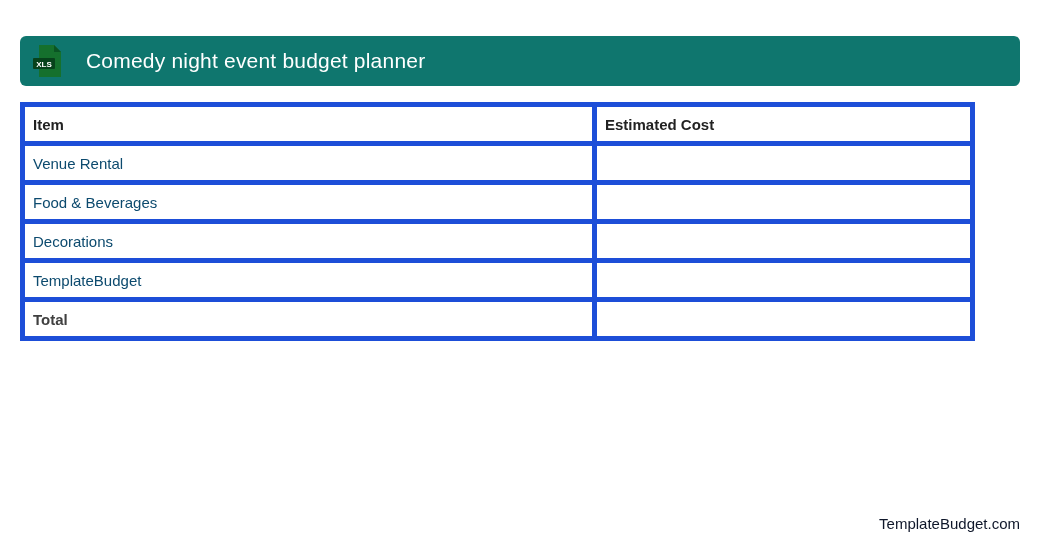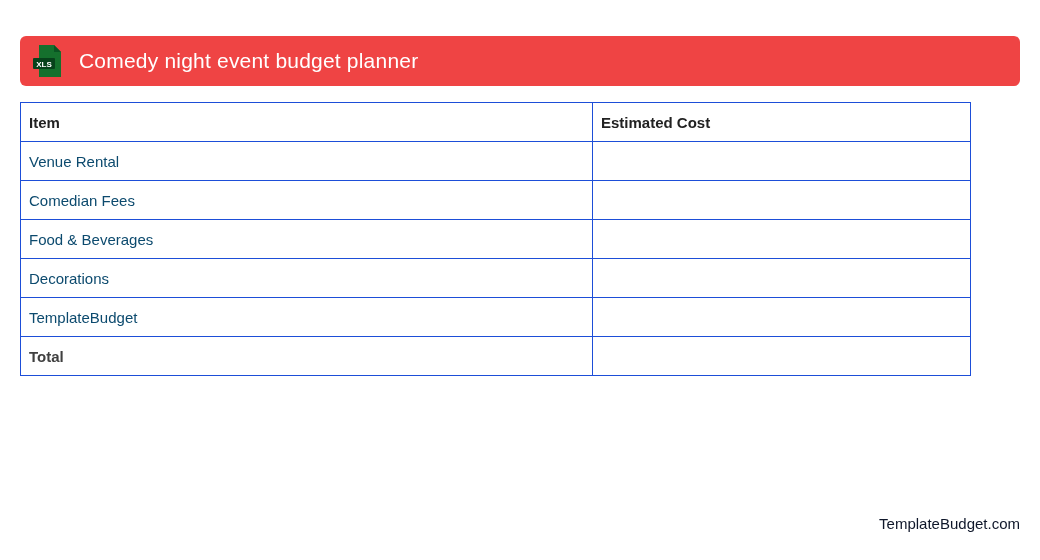--- a/index.html
+++ b/index.html
@@ -16,51 +16,51 @@
     height: 560px;
     position: relative;
     box-sizing: border-box;
   }
   .header-bar {
     position: absolute;
     left: 20px;
     top: 36px;
     width: 1000px;
     height: 50px;
-    background: #ef4444;
+    background: #0f766e;
     border-radius: 6px;
     display: flex;
     align-items: center;
     padding-left: 11px;
     box-sizing: border-box;
   }
   .file-icon {
     width: 36px;
     height: 36px;
     flex: 0 0 auto;
   }
   .header-title {
     color: #ffffff;
     font-size: 21px;
     font-weight: 500;
-    margin-left: 12px;
+    margin-left: 19px;
     letter-spacing: 0.2px;
     white-space: nowrap;
   }
   .budget-table {
     position: absolute;
     left: 20px;
     top: 102px;
     width: 950px;
     border-collapse: collapse;
     table-layout: fixed;
   }
   .budget-table th,
   .budget-table td {
-    border: 1px solid #1d4ed8;
+    border: 5px solid #1d4ed8;
     height: 39px;
     padding: 0 0 0 8px;
     font-size: 15px;
     text-align: left;
     vertical-align: middle;
     box-sizing: border-box;
   }
   .budget-table th {
     font-weight: 700;
     color: #222222;
@@ -109,24 +109,20 @@
         <th>Item</th>
         <th>Estimated Cost</th>
       </tr>
     </thead>
     <tbody id="table-body">
         <tr>
       <td>Venue Rental</td>
       <td></td>
     </tr>
         <tr>
-      <td>Comedian Fees</td>
-      <td></td>
-    </tr>
-        <tr>
       <td>Food &amp; Beverages</td>
       <td></td>
     </tr>
         <tr>
       <td>Decorations</td>
       <td></td>
     </tr>
         <tr>
       <td>TemplateBudget</td>
       <td></td>

